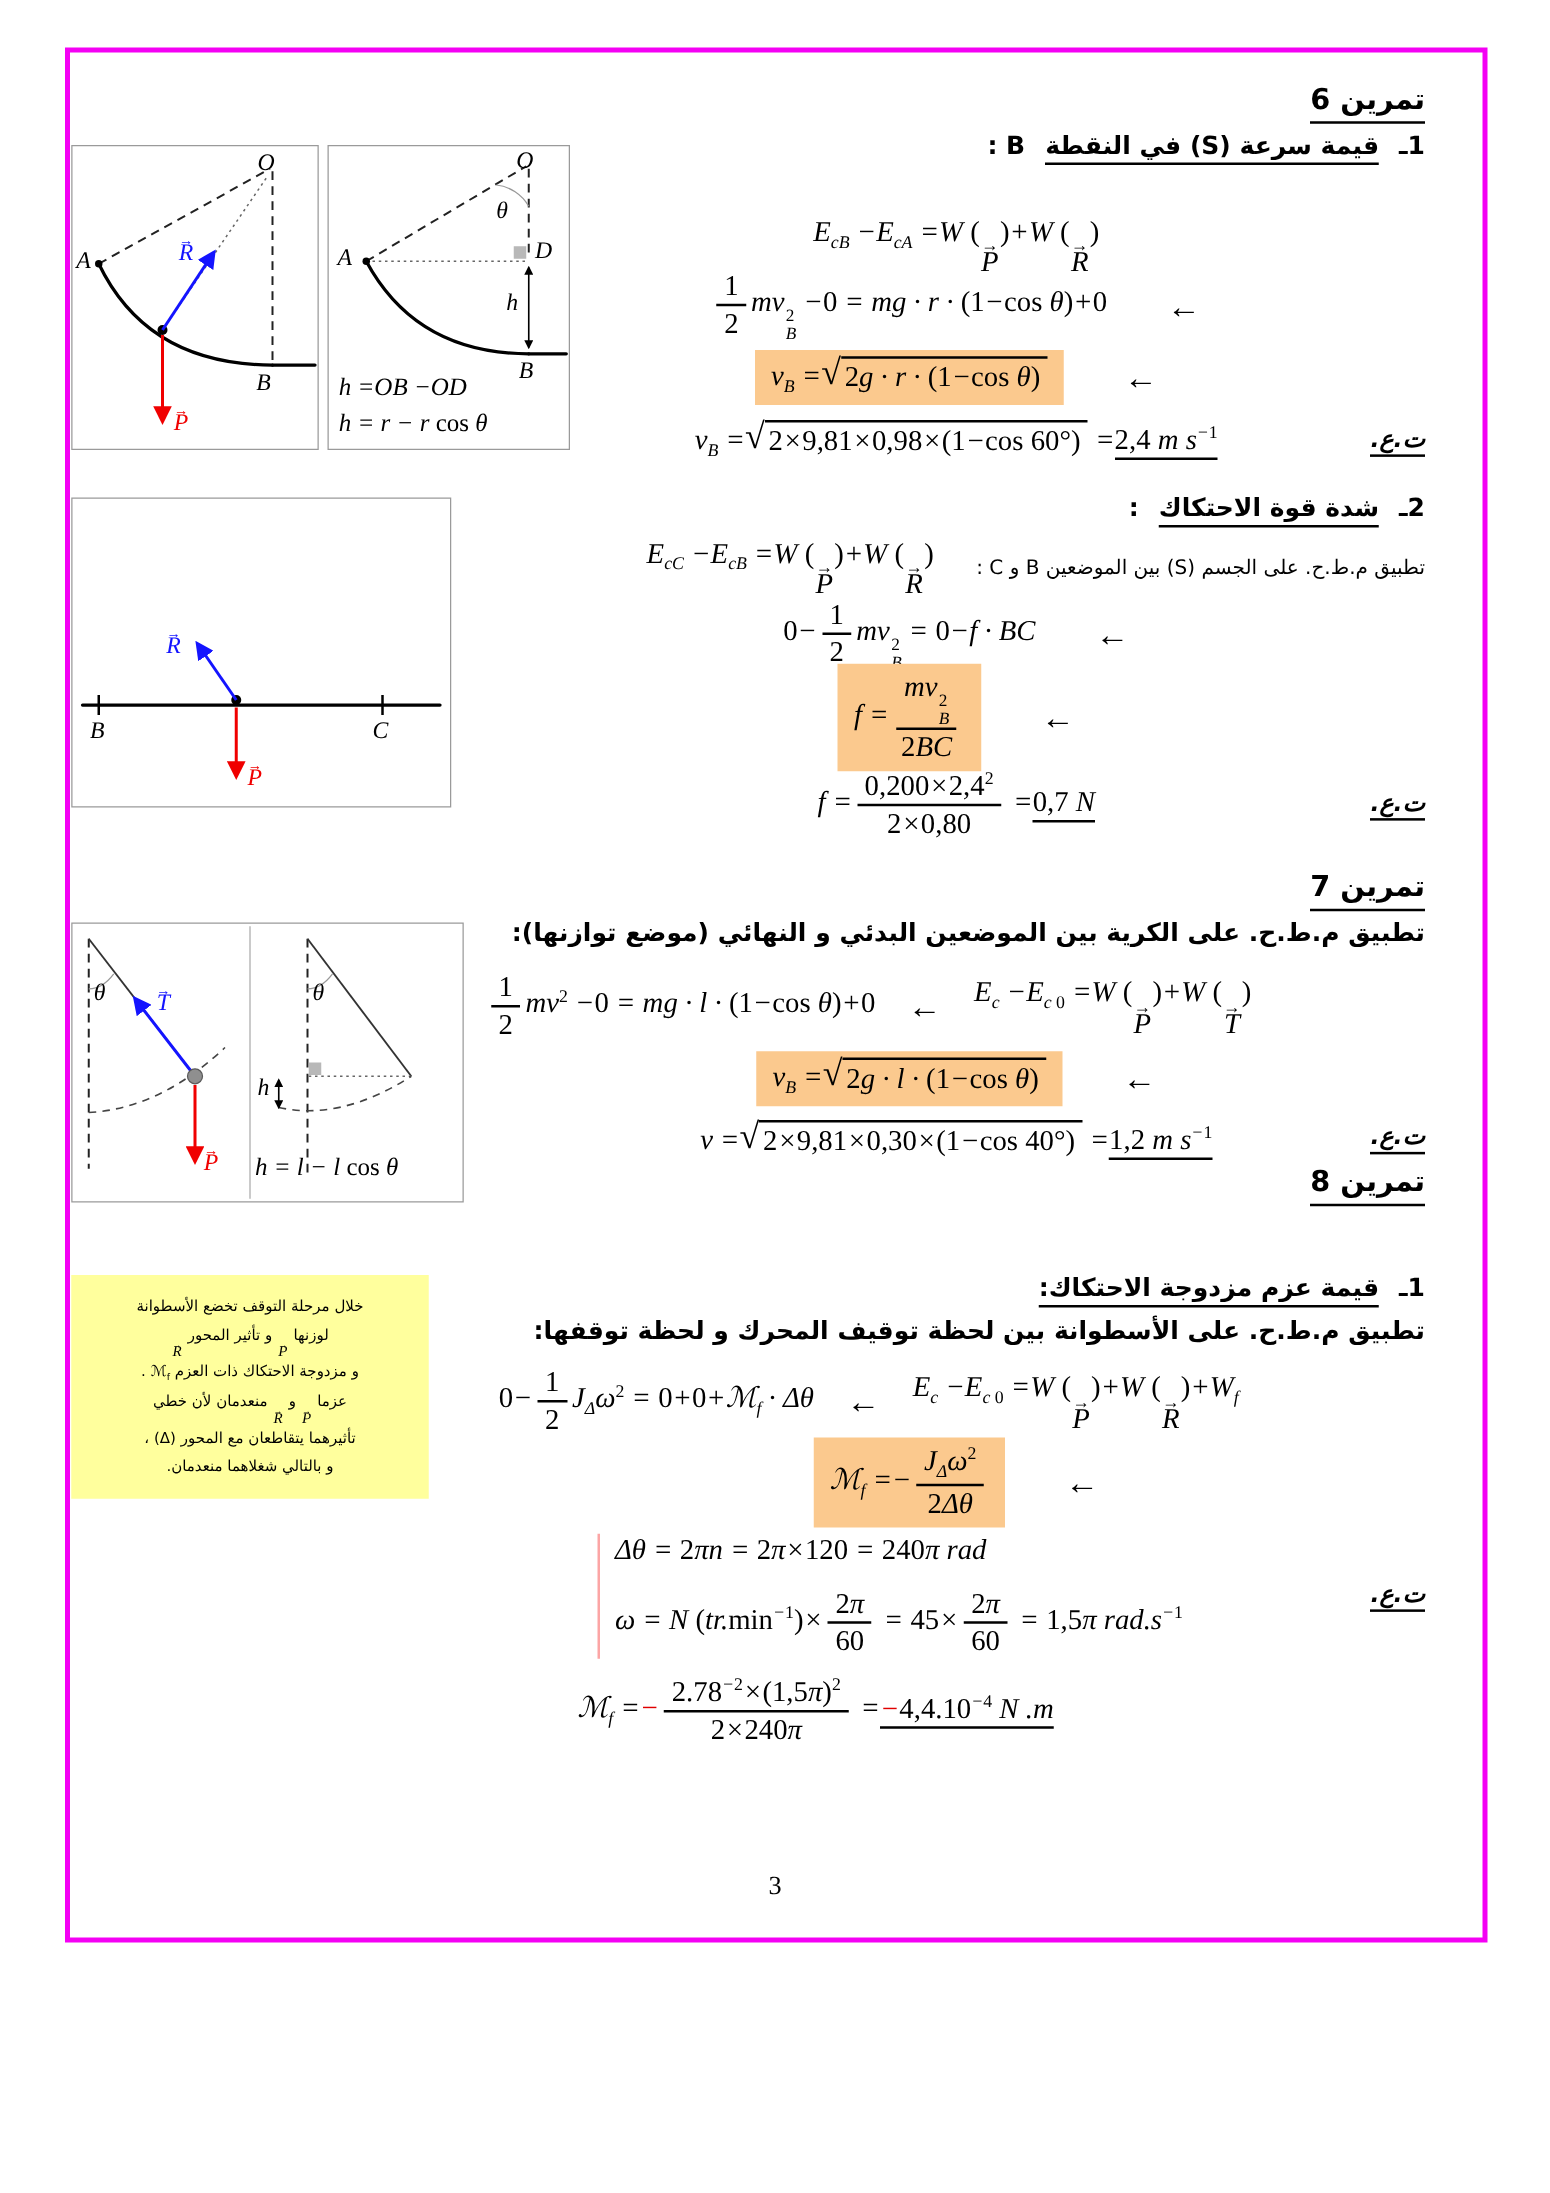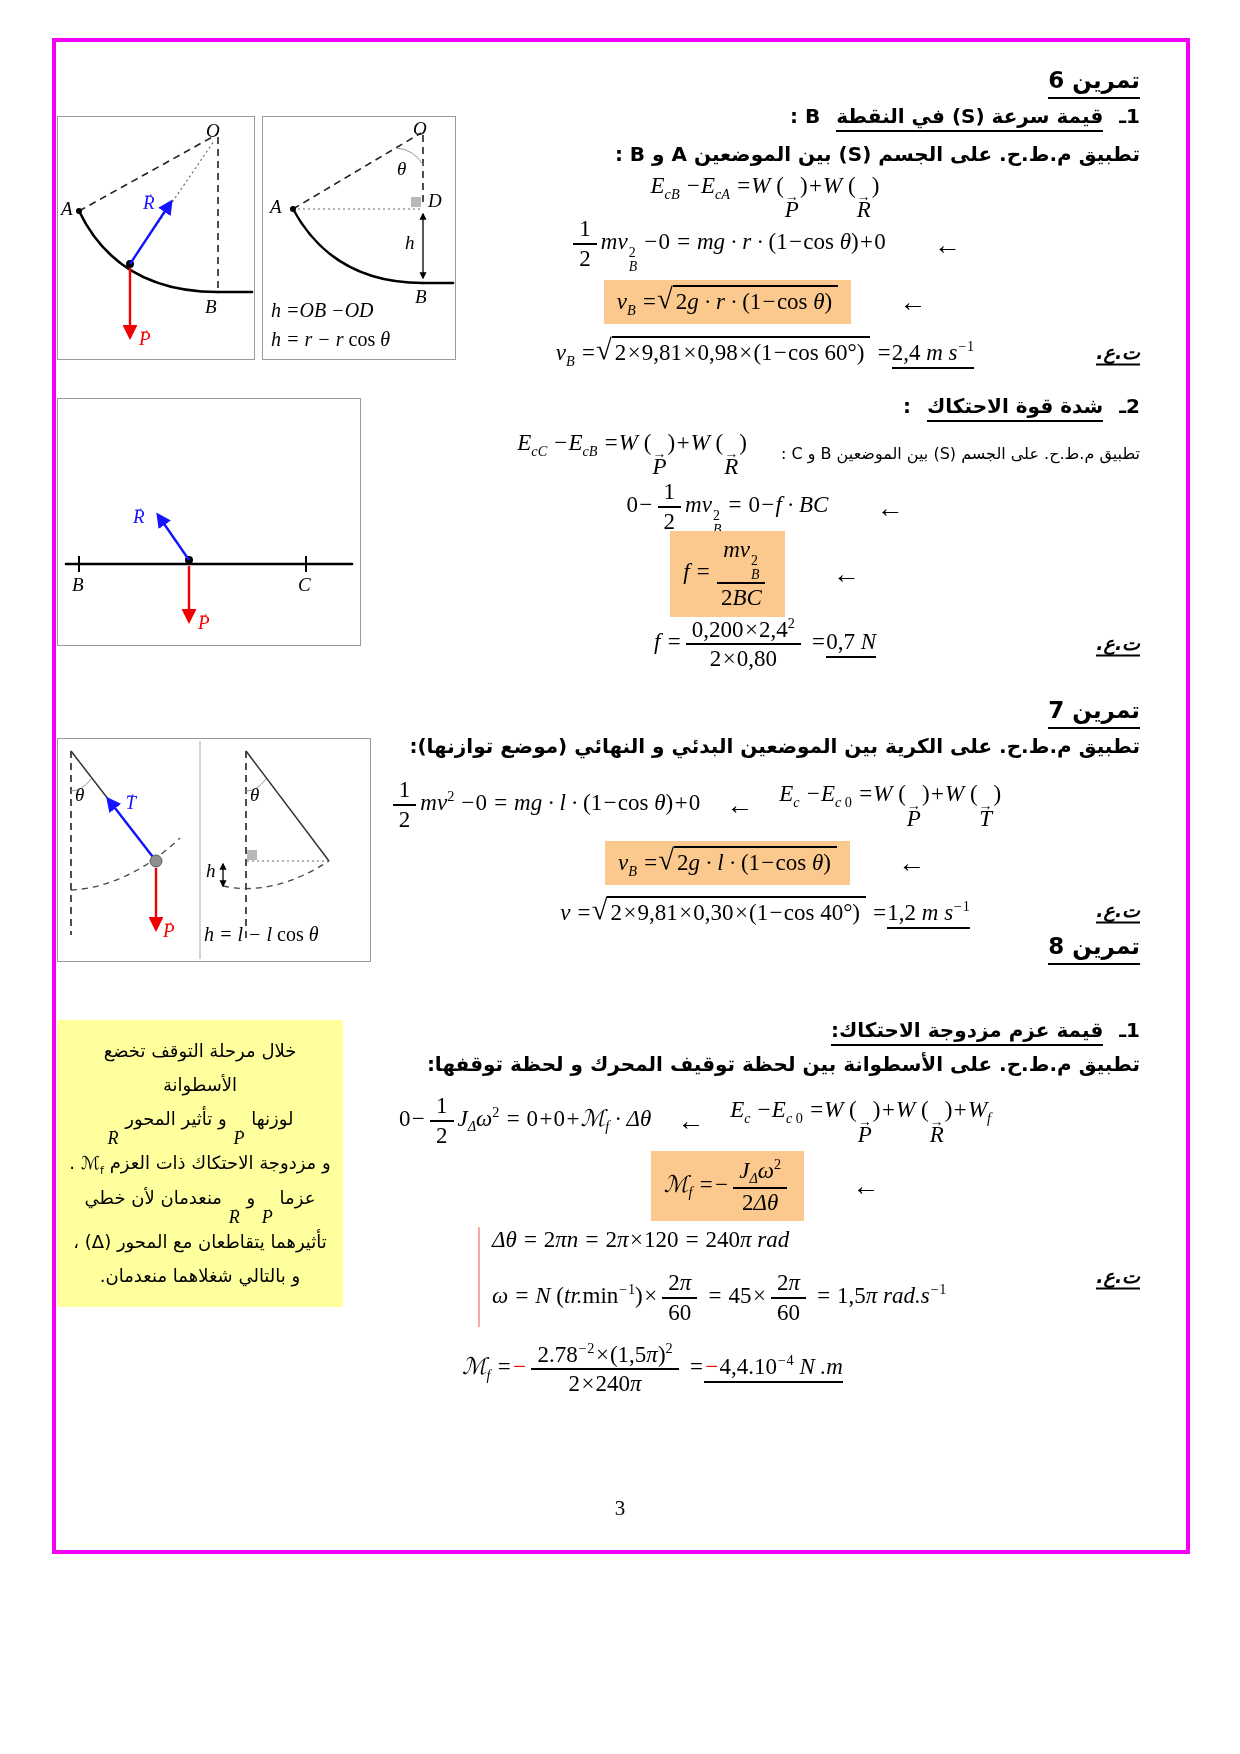--- a/index.html
+++ b/index.html
@@ -63,21 +63,21 @@
   .vblue{stroke:#1414ff;stroke-width:2.4;}
   .vred{stroke:#f00000;stroke-width:2.4;}
   .meas{stroke:#000;stroke-width:1.3;}
   .tick{stroke:#000;stroke-width:2;}
   .divider{stroke:#aaa;stroke-width:1;}
   .dasharc{stroke:#444;stroke-width:1.3;stroke-dasharray:6 5;fill:none;}
   .ball{fill:#8f8f8f;stroke:#5a5a5a;stroke-width:1;}
 
   
   .note{position:absolute;left:57px;top:1020px;width:270px;background:#ffff9d;
-        padding:14px 8px;text-align:center;direction:rtl;font-size:18px;line-height:1.9;}
+        padding:14px 8px;text-align:center;direction:rtl;font-size:12px;line-height:1.9;}
   .note .vec{font-family:"Liberation Serif",serif;font-style:italic;}
 
   .pagenum{position:absolute;left:0;width:100%;top:1496px;text-align:center;
            font-family:"Liberation Serif",serif;font-size:21px;}
 </style>
 </head>
 <body>
 
 <div class="page">
   <div class="frame"></div>
@@ -217,21 +217,20 @@
   </div>
 
   <div class="heading" style="top:66px">تمرين 6</div>
 
   <div class="tline" style="top:104px">
     <span>1ـ</span>
     <span class="ul">قيمة سرعة (S) في النقطة</span>
     <span>B :</span>
   </div>
 
-  <div class="aline" style="top:142px">تطبيق م.ط.ح. على الجسم (S) بين الموضعين A و B :</div>
 
   <div class="eqrow" style="top:178px;height:36px">
     <span>E<sub>cB</sub> −E<sub>cA</sub> =W <span class="rm">(</span><span class="vec">
           <span class="va">→</span>
           <span class="vb">P</span>
         </span><span class="rm">)</span>+W <span class="rm">(</span><span class="vec">
           <span class="va">→</span>
           <span class="vb">R</span>
         </span><span class="rm">)</span></span>
   </div>

